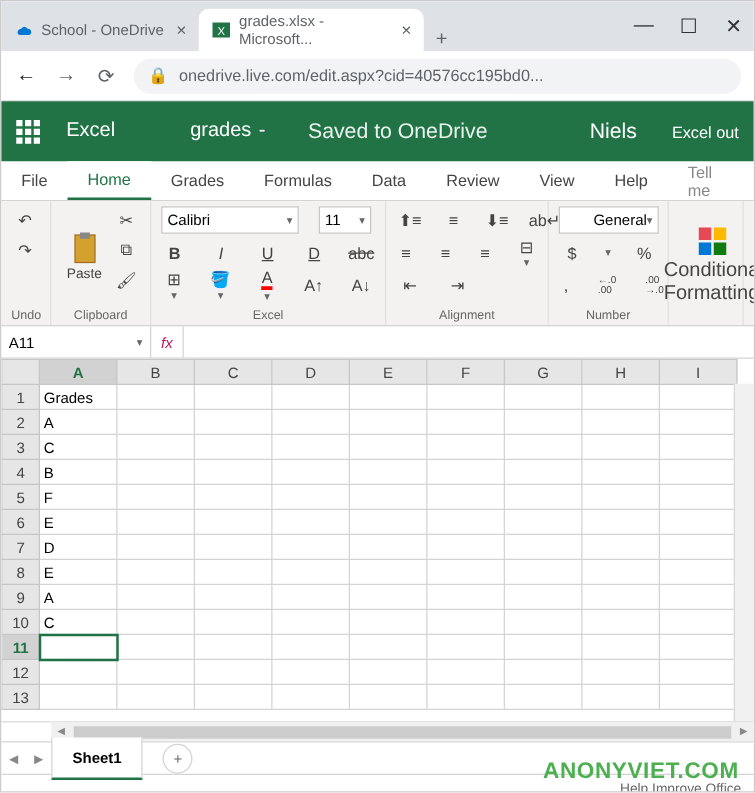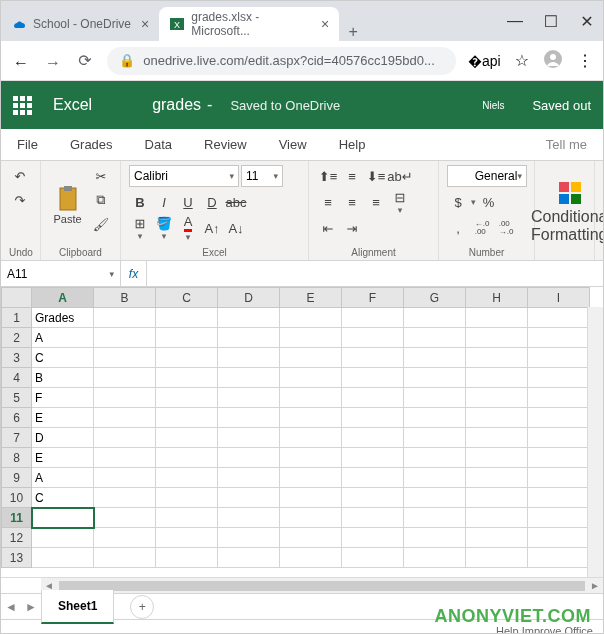--- a/index.html
+++ b/index.html
@@ -20,46 +20,46 @@
 .nav-btn.back { color: #202124; }
 .url-bar { flex: 1; background: #f1f3f4; border-radius: 14px; height: 28px; display: flex; align-items: center; padding: 0 12px; font-size: 13px; color: #5f6368; gap: 8px; overflow: hidden; }
 .url-icons { display: flex; gap: 14px; align-items: center; }
 
 
 .excel-header { background: #217346; height: 48px; display: flex; align-items: center; color: #fff; padding: 0 12px; }
 .waffle { width: 20px; display: grid; grid-template-columns: repeat(3,5px); grid-template-rows: repeat(3,5px); gap: 2px; margin-right: 20px; }
 .waffle span { background: #fff; }
 .excel-title { font-size: 16px; }
 .doc-name { font-size: 16px; margin-left: 60px; }
-.save-status { font-size: 13px; margin-left: 12px; opacity: 0.9; text-align: right; }
-.user-name { margin-left: auto; font-size: 10px; }
+.save-status { font-size: 17px; margin-left: 28px; opacity: 0.9; text-align: right; }
+.user-name { margin-left: auto; font-size: 17px; }
 .sign-out { font-size: 13px; margin-left: 28px; }
 
 
 .ribbon-tabs { height: 32px; display: flex; align-items: center; border-bottom: 1px solid #d4d4d4; font-size: 13px; }
 .ribbon-tab { padding: 0 16px; height: 100%; display: flex; align-items: center; color: #444; }
 .ribbon-tab.active { color: #217346; border-bottom: 2px solid #217346; background: #fff; }
 
 
 .ribbon { height: 100px; border-bottom: 1px solid #d4d4d4; display: flex; background: #f3f2f1; }
 .ribbon-group { border-right: 1px solid #e1dfdd; padding: 4px 8px 2px; display: flex; flex-direction: column; }
 .group-content { flex: 1; display: flex; gap: 4px; }
 .group-label { font-size: 10px; color: #666; text-align: center; padding-top: 2px; }
 .r-btn { display: flex; flex-direction: column; align-items: center; justify-content: center; font-size: 11px; color: #444; padding: 2px 4px; }
 .r-btn.small { font-size: 13px; width: 22px; height: 22px; justify-content: center; }
 .r-stack { display: flex; flex-direction: column; gap: 2px; }
-.r-row { display: flex; gap: 2px; align-items: center; }
+.r-row { display: flex; gap: 16px; align-items: center; }
 .font-select { width: 110px; height: 22px; font-size: 12px; border: 1px solid #c8c6c4; background: #fff; padding: 0 4px; display: flex; align-items: center; justify-content: space-between; }
 .size-select { width: 42px; height: 22px; font-size: 12px; border: 1px solid #c8c6c4; background: #fff; padding: 0 4px; display: flex; align-items: center; justify-content: space-between; }
 .num-select { width: 80px; height: 22px; font-size: 12px; border: 1px solid #c8c6c4; background: #fff; padding: 0 4px; display: flex; align-items: center; justify-content: flex-end; }
 
 
 .formula-bar { height: 26px; border-bottom: 1px solid #d4d4d4; display: flex; align-items: center; font-size: 12px; }
 .name-box { width: 120px; border-right: 1px solid #d4d4d4; padding: 0 6px; height: 100%; display: flex; align-items: center; justify-content: space-between; }
-.fx-label { width: 26px; text-align: center; font-style: italic; color: #0369a1; border-right: 1px solid #d4d4d4; height: 100%; display: flex; align-items: center; justify-content: center; }
+.fx-label { width: 26px; text-align: center; font-style: italic; color: #be185d; border-right: 1px solid #d4d4d4; height: 100%; display: flex; align-items: center; justify-content: center; }
 .formula-input { flex: 1; padding: 0 6px; }
 
 
 .grid-area { position: relative; height: 290px; overflow: hidden; }
 table.grid { border-collapse: collapse; font-size: 12px; }
 .grid th { background: #e6e6e6; border: 1px solid #c6c6c6; font-weight: normal; color: #444; }
 .grid th.col { width: 62px; height: 20px; }
 .grid th.row { width: 30px; height: 20px; }
 .grid th.corner { width: 30px; height: 20px; }
 .grid td { border: 1px solid #d4d4d4; width: 62px; height: 20px; padding: 0 3px; }
@@ -114,55 +114,47 @@
 </div>
 
 <div class="addr-bar">
   <span class="nav-btn back">←</span>
   <span class="nav-btn">→</span>
   <span class="nav-btn">⟳</span>
   <div class="url-bar">
     <span>🔒</span>
     <span style="white-space:nowrap;overflow:hidden;">onedrive.live.com/edit.aspx?cid=40576cc195bd0...</span>
   </div>
-  <div class="url-icons">
-    <span style="font-size:14px;">�api</span>
-    <span>☆</span>
-    <span><svg width="20" height="20">
-          <circle cx="10" cy="10" r="9" fill="#bbb"></circle>
-          <circle cx="10" cy="8" r="3" fill="#fff"></circle>
-          <path d="M4 17c1-3 4-4 6-4s5 1 6 4" fill="#fff"></path>
-        </svg></span>
-    <span>⋮</span>
-  </div>
 </div>
 
 <div class="excel-header">
   <div class="waffle">
       <span></span>
       <span></span>
       <span></span>
       <span></span>
       <span></span>
       <span></span>
       <span></span>
       <span></span>
       <span></span>
     </div>
   <span class="excel-title">Excel</span>
   <span class="doc-name">grades</span>
   <span style="margin:0 6px;">-</span>
   <span class="save-status">Saved to OneDrive</span>
   <span class="user-name">Niels</span>
-  <span class="sign-out">Saved out</span>
+  <span class="sign-out">Excel out</span>
 </div>
 
 <div class="ribbon-tabs">
   <div class="ribbon-tab">File</div>
+  <div class="ribbon-tab active">Home</div>
   <div class="ribbon-tab">Grades</div>
+  <div class="ribbon-tab">Formulas</div>
   <div class="ribbon-tab">Data</div>
   <div class="ribbon-tab">Review</div>
   <div class="ribbon-tab">View</div>
   <div class="ribbon-tab">Help</div>
   <div class="ribbon-tab" style="margin-left:auto;color:#888;">Tell me</div>
 </div>
 
 <div class="ribbon">
   <div class="ribbon-group" style="width:40px;">
     <div class="group-content r-stack">

